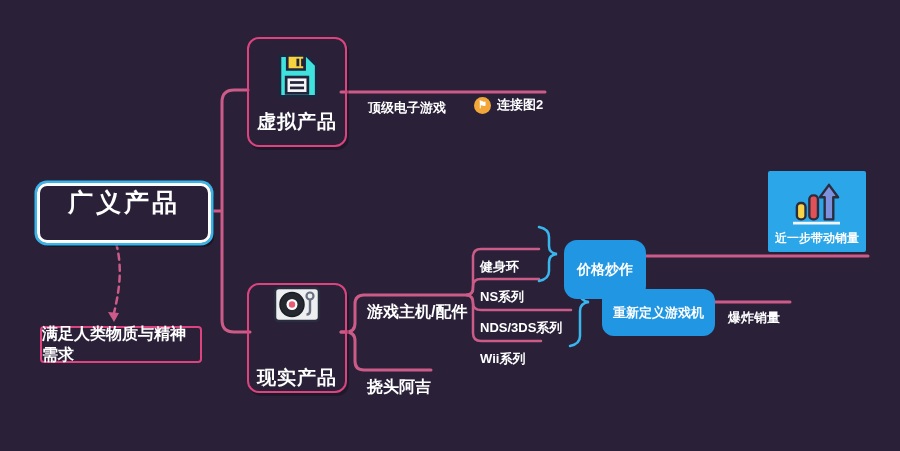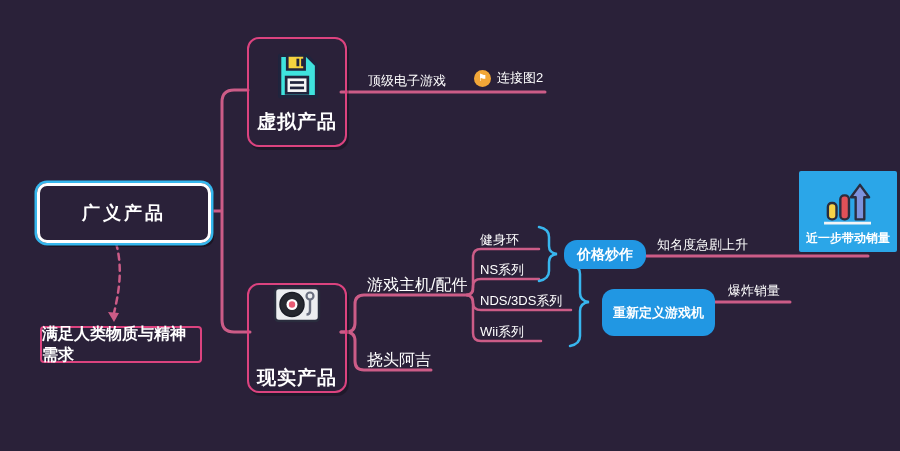--- a/index.html
+++ b/index.html
@@ -8,27 +8,27 @@
     background:var(--background,#2A2139);
     font-family:"Liberation Sans",sans-serif;
   }
   #wires{position:absolute;left:0;top:0;z-index:1;}
   .branch{stroke:var(--branch-color);stroke-width:3;fill:none;stroke-linecap:round;}
   .thin-branch{stroke:var(--branch-color);stroke-width:2.5;fill:none;stroke-linecap:round;}
   .dashed{stroke:var(--branch-color);stroke-width:2.5;fill:none;stroke-dasharray:6 5;stroke-linecap:round;}
   .arrowhead{fill:var(--branch-color);}
   .brace{stroke:var(--summary-brace-color);stroke-width:2.5;fill:none;stroke-linecap:round;}
   .node,.label{position:absolute;z-index:2;color:var(--text-color,#fff);}
-  .label{font-weight:normal;white-space:nowrap;}
+  .label{font-weight:bold;white-space:nowrap;margin-top:27px;}
   #root-node{
     left:37px;top:183px;width:168px;height:54px;
     border:3px solid #fff;border-radius:10px;
     box-shadow:0 0 0 2.5px var(--selection-cyan), 3px 4px 0 0 rgba(0,0,0,.35);
-    display:flex;align-items:center;justify-content:center;
-    font-size:18px;font-weight:bold;letter-spacing:3px;
+    display:flex;align-items:flex-start;justify-content:center;
+    font-size:25px;font-weight:bold;letter-spacing:3px;
   }
   .topic-box{
     left:247px;width:96px;height:106px;
     border:2.5px solid var(--node-border-pink);border-radius:12px;
     box-shadow:2px 3px 0 0 rgba(0,0,0,.25);
     display:flex;flex-direction:column;align-items:center;justify-content:center;gap:7px;
     font-weight:bold;font-size:19px;letter-spacing:1px;
   }
   #virtual-box{top:37px;}
   #real-box{top:283px;gap:40px;}
@@ -36,27 +36,27 @@
     left:40px;top:326px;width:158px;height:33px;
     border:2.5px solid var(--node-border-pink);border-radius:4px;
     display:flex;align-items:center;justify-content:center;
     font-size:16px;font-weight:bold;
   }
   .summary-node{
     background:var(--summary-node-blue);border-radius:13px;
     display:flex;align-items:center;justify-content:center;
     font-weight:bold;
   }
-  #hype-node{left:564px;top:240px;height:29px;padding:0 13px;font-size:14px;justify-content:flex-end;}
+  #hype-node{left:564px;top:240px;height:29px;padding:15px 13px;font-size:14px;justify-content:flex-end;}
   #redefine-node{left:602px;top:289px;height:25px;padding:11px 11px;font-size:13px;border-radius:12px;}
   #image-node{
     left:768px;top:171px;width:98px;height:81px;
     background:var(--image-node-blue);border-radius:2px;
     display:flex;flex-direction:column;align-items:center;justify-content:flex-end;
-    padding-bottom:5px;box-sizing:border-box;margin-left:31px;
+    padding-bottom:5px;box-sizing:border-box;
   }
   #image-node .img-label{font-size:12px;font-weight:bold;margin-top:3px;}
   .link-chip{left:474px;top:69px;display:flex;align-items:center;gap:6px;}
   .flag-circle{
     width:17px;height:17px;border-radius:50%;background:var(--link-icon-orange);
     display:flex;align-items:center;justify-content:center;
     color:#fff;font-size:10px;line-height:1;
   }
   .f13{font-size:13px;} .f14{font-size:16px;}
 </style>
@@ -133,21 +133,20 @@
   <span class="label f14" style="left:367px;top:350px;">挠头阿吉</span>
 
   <span class="label f13" style="left:480px;top:231px;">健身环</span>
   <span class="label f13" style="left:480px;top:261px;">NS系列</span>
   <span class="label f13" style="left:480px;top:292px;">NDS/3DS系列</span>
   <span class="label f13" style="left:480px;top:323px;">Wii系列</span>
 
   <div class="node summary-node" id="hype-node">
     <span>价格炒作</span>
   </div>
-  <span class="label f13" style="left:657px;top:236px;">知名度急剧上升</span>
 
   <div class="node summary-node" id="redefine-node">
     <span>重新定义游戏机</span>
   </div>
   <span class="label f13" style="left:728px;top:282px;">爆炸销量</span>
 
   <div class="node" id="image-node">
     <svg width="58" height="46" viewBox="0 0 60 48">
       <rect x="9" y="23" width="9" height="17" rx="4" fill="#F6D348" stroke="#2A2D3E" stroke-width="2.5"></rect>
       <rect x="22" y="15" width="9" height="25" rx="4" fill="#E05158" stroke="#2A2D3E" stroke-width="2.5"></rect>

